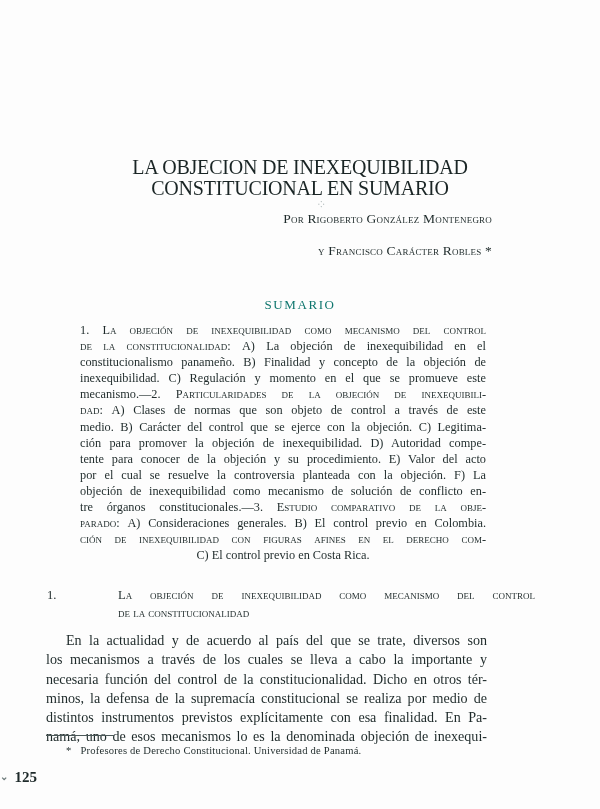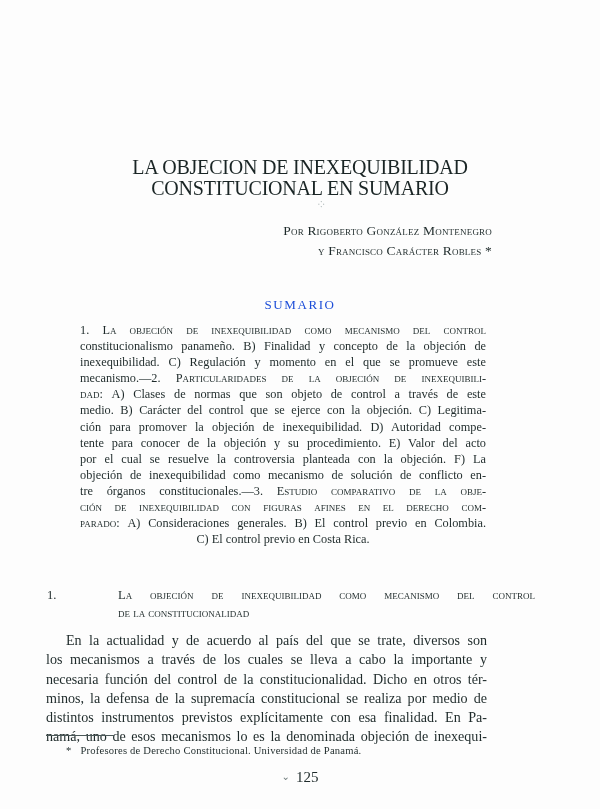--- a/index.html
+++ b/index.html
@@ -40,30 +40,30 @@
     }
     .authors {
       position: absolute;
       right: 108px;
       text-align: right;
       font-size: 13.5px;
       line-height: 16px;
       font-variant: small-caps;
       letter-spacing: 0.2px;
     }
-    .authors.l1 { top: 223px; margin-left: 23px; }
+    .authors.l1 { top: 211px; margin-left: 23px; }
     .authors.l2 { top: 243px; }
     .sumario-heading {
       position: absolute;
       left: 0; width: 600px;
       top: 297px;
       text-align: center;
       font-size: 13px;
       letter-spacing: 1.6px;
-      color: #1d4ed8;
+      color: #0f766e;
     }
     .sumario {
       position: absolute;
       left: 80px;
       width: 406px;
       top: 322px;
       font-size: 12.3px;
       line-height: 16.1px;
       text-align: justify;
     }
@@ -128,22 +128,22 @@
       left: 66px; top: 744px;
       font-size: 10.6px;
       line-height: 13px;
       letter-spacing: 0.2px;
     }
     .footnote .mark { margin-right: 9px; }
     .page-number {
       position: absolute;
       left: 0; width: 600px;
       top: 769px;
-      text-align: center;
       font-size: 15px;
+      font-weight: bold;
     }
     .page-number .tick {
       font-size: 10px;
       color: #6d7a7a;
       margin-right: 6px;
       vertical-align: 2px;
     }
   </style>
 </head>
 <body>
@@ -154,32 +154,33 @@
   <div class="title l2">CONSTITUCIONAL EN SUMARIO</div>
   <div class="speck">⁘</div>
 
   <div class="authors l1">Por Rigoberto González Montenegro</div>
   <div class="authors l2">y Francisco Carácter Robles *</div>
 
   <div class="sumario-heading">SUMARIO</div>
 
   <div class="sumario" id="sumario">
       <span class="ln"><span class="sc">1. La objeción de inexequibilidad como mecanismo del control</span></span>
+      <span class="ln"><span class="sc">de la constitucionalidad: </span><span>A) La objeción de inexequibilidad en el</span></span>
       <span class="ln"><span>constitucionalismo panameño. B) Finalidad y concepto de la objeción de</span></span>
       <span class="ln"><span>inexequibilidad. C) Regulación y momento en el que se promueve este</span></span>
       <span class="ln"><span>mecanismo.—2. </span><span class="sc">Particularidades de la objeción de inexequibili-</span></span>
       <span class="ln"><span class="sc">dad: </span><span>A) Clases de normas que son objeto de control a través de este</span></span>
       <span class="ln"><span>medio. B) Carácter del control que se ejerce con la objeción. C) Legitima-</span></span>
       <span class="ln"><span>ción para promover la objeción de inexequibilidad. D) Autoridad compe-</span></span>
       <span class="ln"><span>tente para conocer de la objeción y su procedimiento. E) Valor del acto</span></span>
       <span class="ln"><span>por el cual se resuelve la controversia planteada con la objeción. F) La</span></span>
       <span class="ln"><span>objeción de inexequibilidad como mecanismo de solución de conflicto en-</span></span>
       <span class="ln"><span>tre órganos constitucionales.—3. </span><span class="sc">Estudio comparativo de la obje-</span></span>
+      <span class="ln"><span class="sc">parado: </span><span>A) Consideraciones generales. B) El control previo  en Colombia.</span></span>
       <span class="ln"><span class="sc">ción de inexequibilidad con figuras afines en el derecho com-</span></span>
-      <span class="ln"><span class="sc">parado: </span><span>A) Consideraciones generales. B) El control previo  en Colombia.</span></span>
       <span class="ln center"><span>C) El control previo en Costa Rica.</span></span>
     </div>
 
   <div class="section-heading">
     <span class="num">1.</span>
     <span class="text">
       <span class="ln j">La objeción de inexequibilidad como mecanismo del control</span>
       <span class="ln">de la constitucionalidad</span>
     </span>
   </div>

